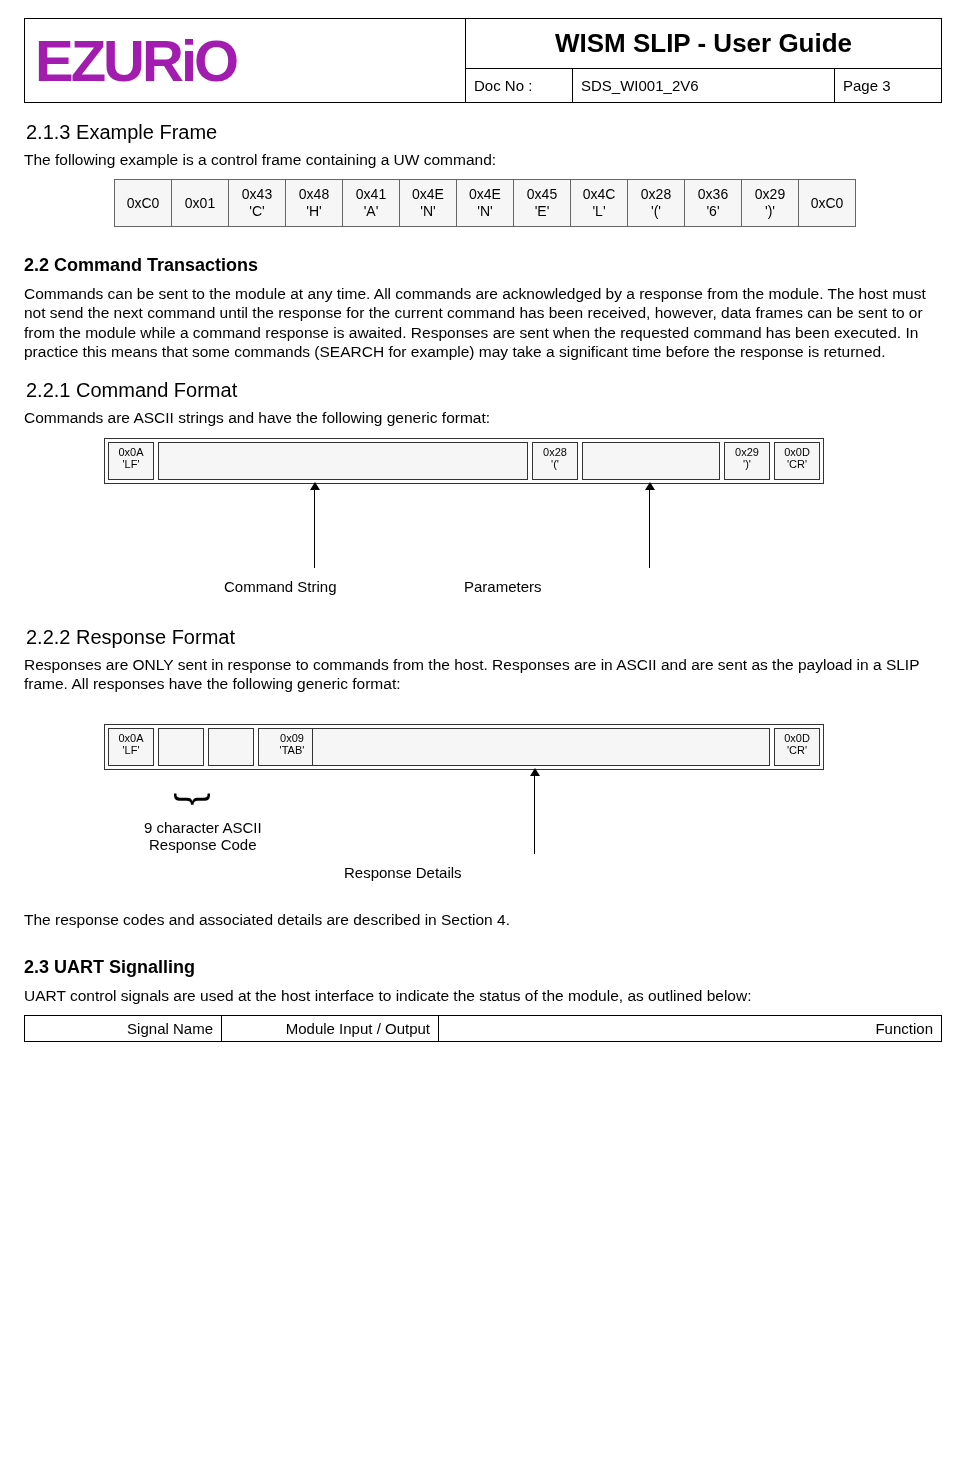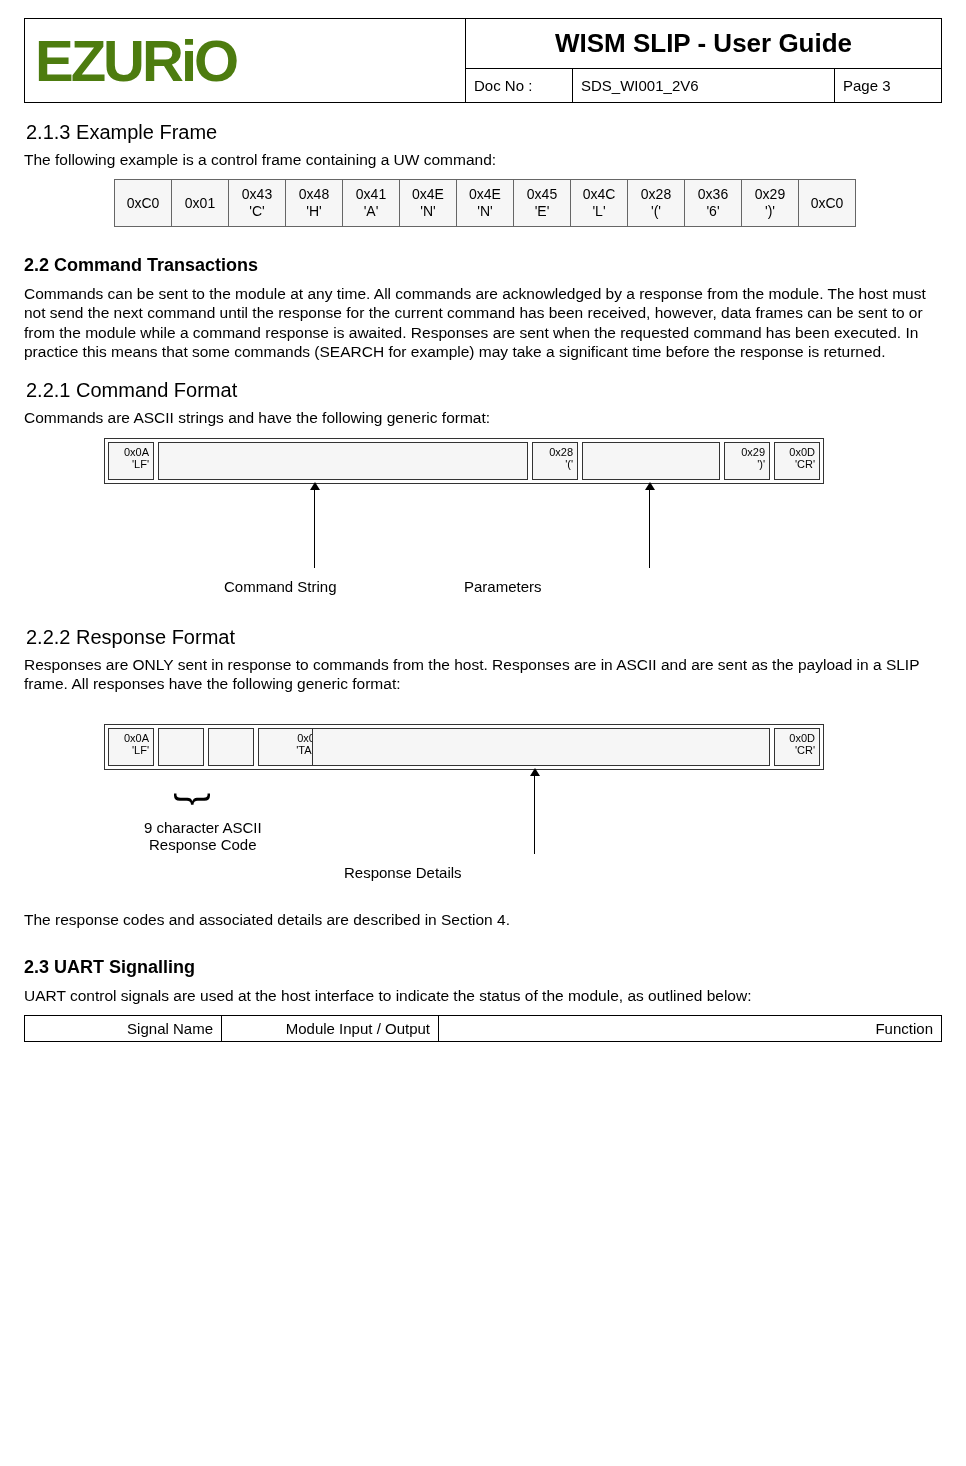--- a/index.html
+++ b/index.html
@@ -21,21 +21,21 @@
   }
   .logo-cell {
     padding: 8px 10px;
     width: 420px;
   }
   .logo {
     font-family: Arial, sans-serif;
     font-weight: 900;
     font-size: 58px;
     letter-spacing: -3px;
-    color: #4d7c0f;
+    color: #a21caf;
     white-space: nowrap;
   }
   .title-cell {
     font-weight: 700;
     font-size: 26px;
     text-align: center;
     padding: 0 10px;
   }
   .docno-lbl { width: 90px; font-size: 15px; padding: 2px 8px; }
   .docno-val { font-size: 15px; padding: 2px 8px; }
@@ -58,21 +58,21 @@
     min-width: 40px;
     line-height: 1.2;
   }
 
   .diag { position: relative; margin: 8px 0 6px 80px; height: 170px; width: 760px; }
   .diag .box {
     position: absolute;
     border: 1px solid #333;
     background: #f6f6f6;
     font-size: 11px;
-    text-align: right;
+    text-align: center;
     padding: 3px 4px;
     line-height: 1.15;
     box-sizing: border-box;
     height: 38px;
   }
   .diag .slot {
     position: absolute;
     border: 1px solid #333;
     background: #f6f6f6;
     box-sizing: border-box;

